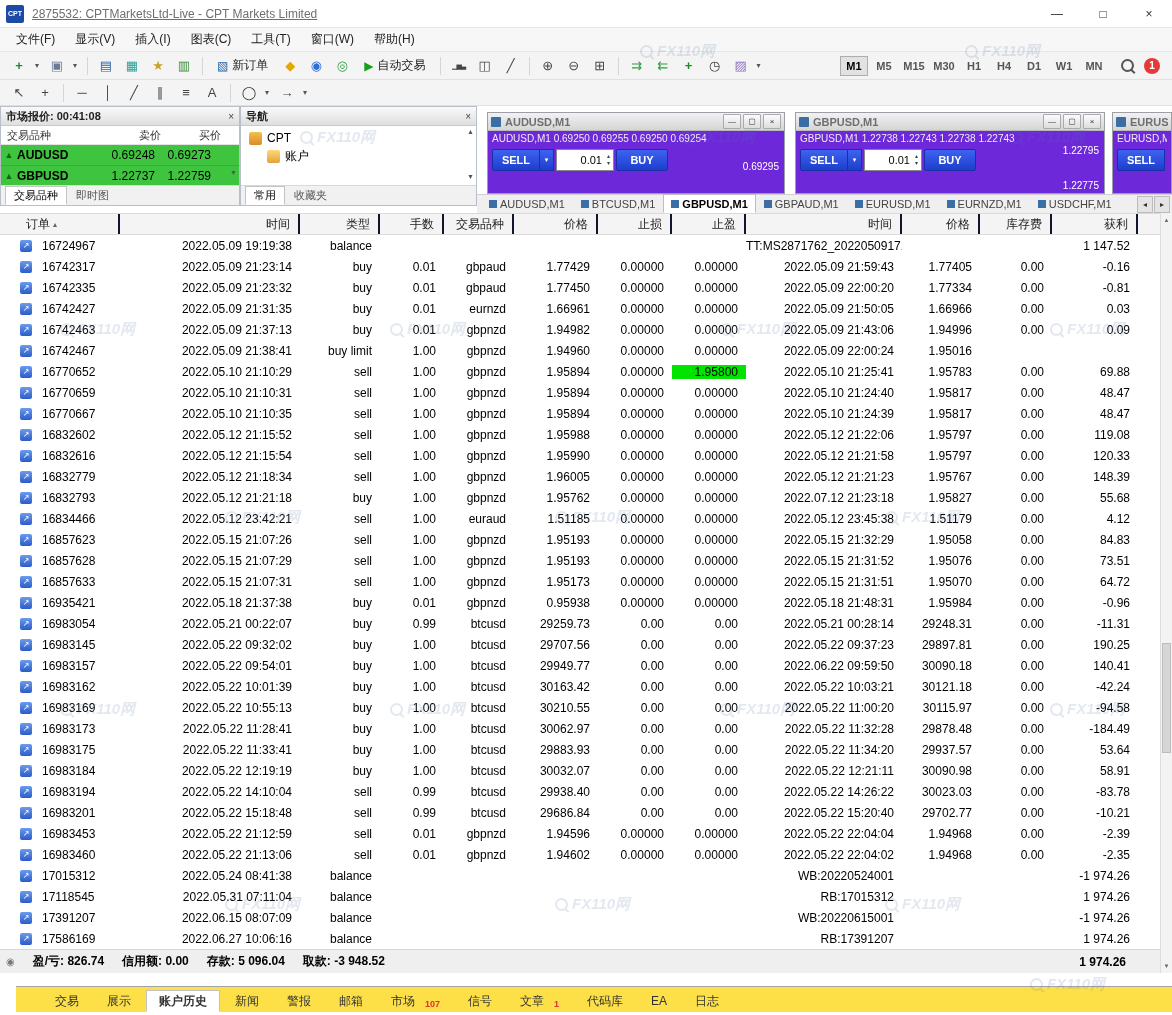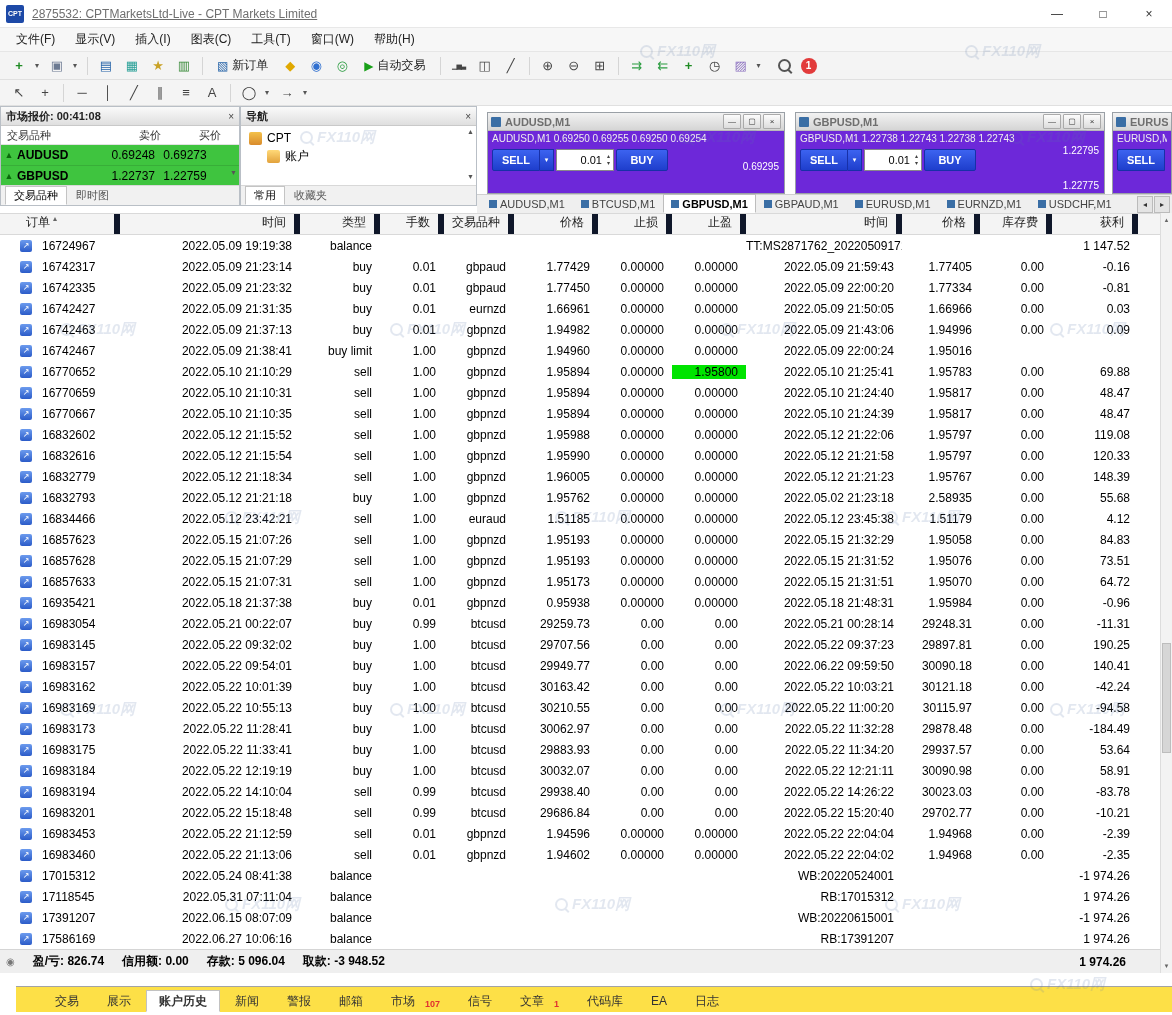--- a/index.html
+++ b/index.html
@@ -60,21 +60,21 @@
           align-items:center;justify-content:space-between;padding:0 5px;font-size:11px;font-weight:bold;color:#222;}
   .pclose{font-size:10px;color:#444;font-weight:normal;}
   .mw-head{height:18px;display:flex;border-bottom:1px solid #E2E2E2;background:#fff;color:#333;font-size:11px;align-items:center;}
   .mwc0{width:92px;padding-left:6px;}
   .mwc1{width:66px;text-align:right;padding-right:4px;box-sizing:border-box;}
   .mwc2{width:62px;text-align:right;padding-right:6px;box-sizing:border-box;}
   .mw-row{height:20px;display:flex;align-items:center;background:#3FC43F;border-bottom:1px solid #38AE38;}
   .mw-arrow{width:16px;text-align:center;font-size:9px;color:#0A6A0A;}
   .mw-sym{width:76px;font-weight:bold;}
   .mw-bid{width:66px;text-align:right;padding-right:4px;box-sizing:border-box;}
-  .mw-ask{width:56px;text-align:center;padding-right:4px;box-sizing:border-box;}
+  .mw-ask{width:56px;text-align:right;padding-right:4px;box-sizing:border-box;}
   .sdown{position:absolute;right:2px;top:62px;font-size:7px;color:#555;}
   .ptabs{position:absolute;left:0;bottom:0;width:100%;height:20px;background:#F1F1F1;border-top:1px solid #D8D8D8;
          display:flex;align-items:flex-end;padding-left:4px;box-sizing:border-box;}
   .ptab{height:17px;display:flex;align-items:center;padding:0 8px;font-size:11px;color:#555;border:1px solid transparent;}
   .ptab.active{background:#fff;border-color:#C4C4C4;border-bottom-color:#fff;color:#000;}
   .tree{padding-top:3px;}
   .trow{height:18px;display:flex;align-items:center;gap:5px;}
   .tind1{padding-left:8px;}.tind2{padding-left:26px;}.tind3{padding-left:25px;margin-top:24px;}
   .tic{width:13px;height:13px;border-radius:2px;display:inline-block;}
   .tic-cpt{background:linear-gradient(#F3C14B,#D98B2B);}
@@ -120,21 +120,21 @@
   .ctab.active{background:#fff;border-color:#BDBDBD;border-bottom-color:#fff;color:#000;font-weight:bold;}
   .ctab-ic{width:8px;height:8px;background:#3A6EA5;flex:none;}
   .ctab-arrows{position:absolute;right:2px;top:90px;display:flex;gap:1px;}
   .carr{width:14px;height:15px;background:#E4E4E4;border:1px solid #BBB;font-size:8px;display:flex;
         align-items:center;justify-content:center;color:#333;}
 
   
   .hist{position:absolute;left:0;top:213px;width:1160px;height:760px;}
   .hhead{height:22px;display:flex;align-items:center;background:#F4F4F4;border-top:1px solid #D9D9D9;
          border-bottom:1px solid #D9D9D9;padding-left:20px;box-sizing:border-box;color:#222;}
-  .hhead > span{border-right:6px solid #0f172a;box-sizing:border-box;height:100%;display:flex;justify-content:flex-end;}
+  .hhead > span{border-right:2px solid #0f172a;box-sizing:border-box;height:100%;display:flex;align-items:center;justify-content:flex-end;}
   .hhead .w-order{justify-content:flex-start;}
   .w-order{width:100px;padding-left:6px;box-sizing:border-box;}
   .w-id{width:78px;}
   .w-time{width:180px;}
   .w-type{width:80px;}
   .w-lots{width:64px;}
   .w-sym{width:70px;}
   .w-price{width:84px;}
   .w-sl{width:74px;}
   .w-tp{width:74px;}
@@ -229,20 +229,32 @@
   <span class="tbtn">⊕</span>
   <span class="tbtn">⊖</span>
   <span class="tbtn">⊞</span>
   <span class="tsep"></span>
   <span class="tbtn g-web">⇉</span>
   <span class="tbtn g-web">⇇</span>
   <span class="tbtn g-green">+</span>
   <span class="tbtn">◷</span>
   <span class="tbtn g-purple">▨</span>
   <span class="caret">▾</span>
+  <span class="tfgroup">
+
+  <span class="tf active">M1</span>
+      <span class="tf">M5</span>
+      <span class="tf">M15</span>
+      <span class="tf">M30</span>
+      <span class="tf">H1</span>
+      <span class="tf">H4</span>
+      <span class="tf">D1</span>
+      <span class="tf">W1</span>
+      <span class="tf">MN</span>
+    </span>
   <span class="mag"></span>
   <span class="notif">1</span>
 </div>
 
 <div class="toolbar t2">
   <span class="tbtn">↖</span>
   <span class="tbtn">+</span>
   <span class="tsep"></span>
   <span class="tbtn">─</span>
   <span class="tbtn">│</span>
@@ -674,22 +686,22 @@
           <i class="oicon">↗</i>
         </span>
         <span class="w-id">16832793</span>
         <span class="w-time num">2022.05.12 21:21:18</span>
         <span class="w-type num">buy</span>
         <span class="w-lots num">1.00</span>
         <span class="w-sym num">gbpnzd</span>
         <span class="w-price num">1.95762</span>
         <span class="w-sl num">0.00000</span>
         <span class="w-tp num">0.00000</span>
-        <span class="w-time2 num">2022.05.02 21:23:18</span>
-        <span class="w-price2 num">2.58935</span>
+        <span class="w-time2 num">2022.07.12 21:23:18</span>
+        <span class="w-price2 num">1.95827</span>
         <span class="w-swap num">0.00</span>
         <span class="w-profit num">55.68</span>
       </div>
 
       <div class="hrow">
         <span class="hc0">
           <i class="oicon">↗</i>
         </span>
         <span class="w-id">16834466</span>
         <span class="w-time num">2022.05.12 23:42:21</span>

